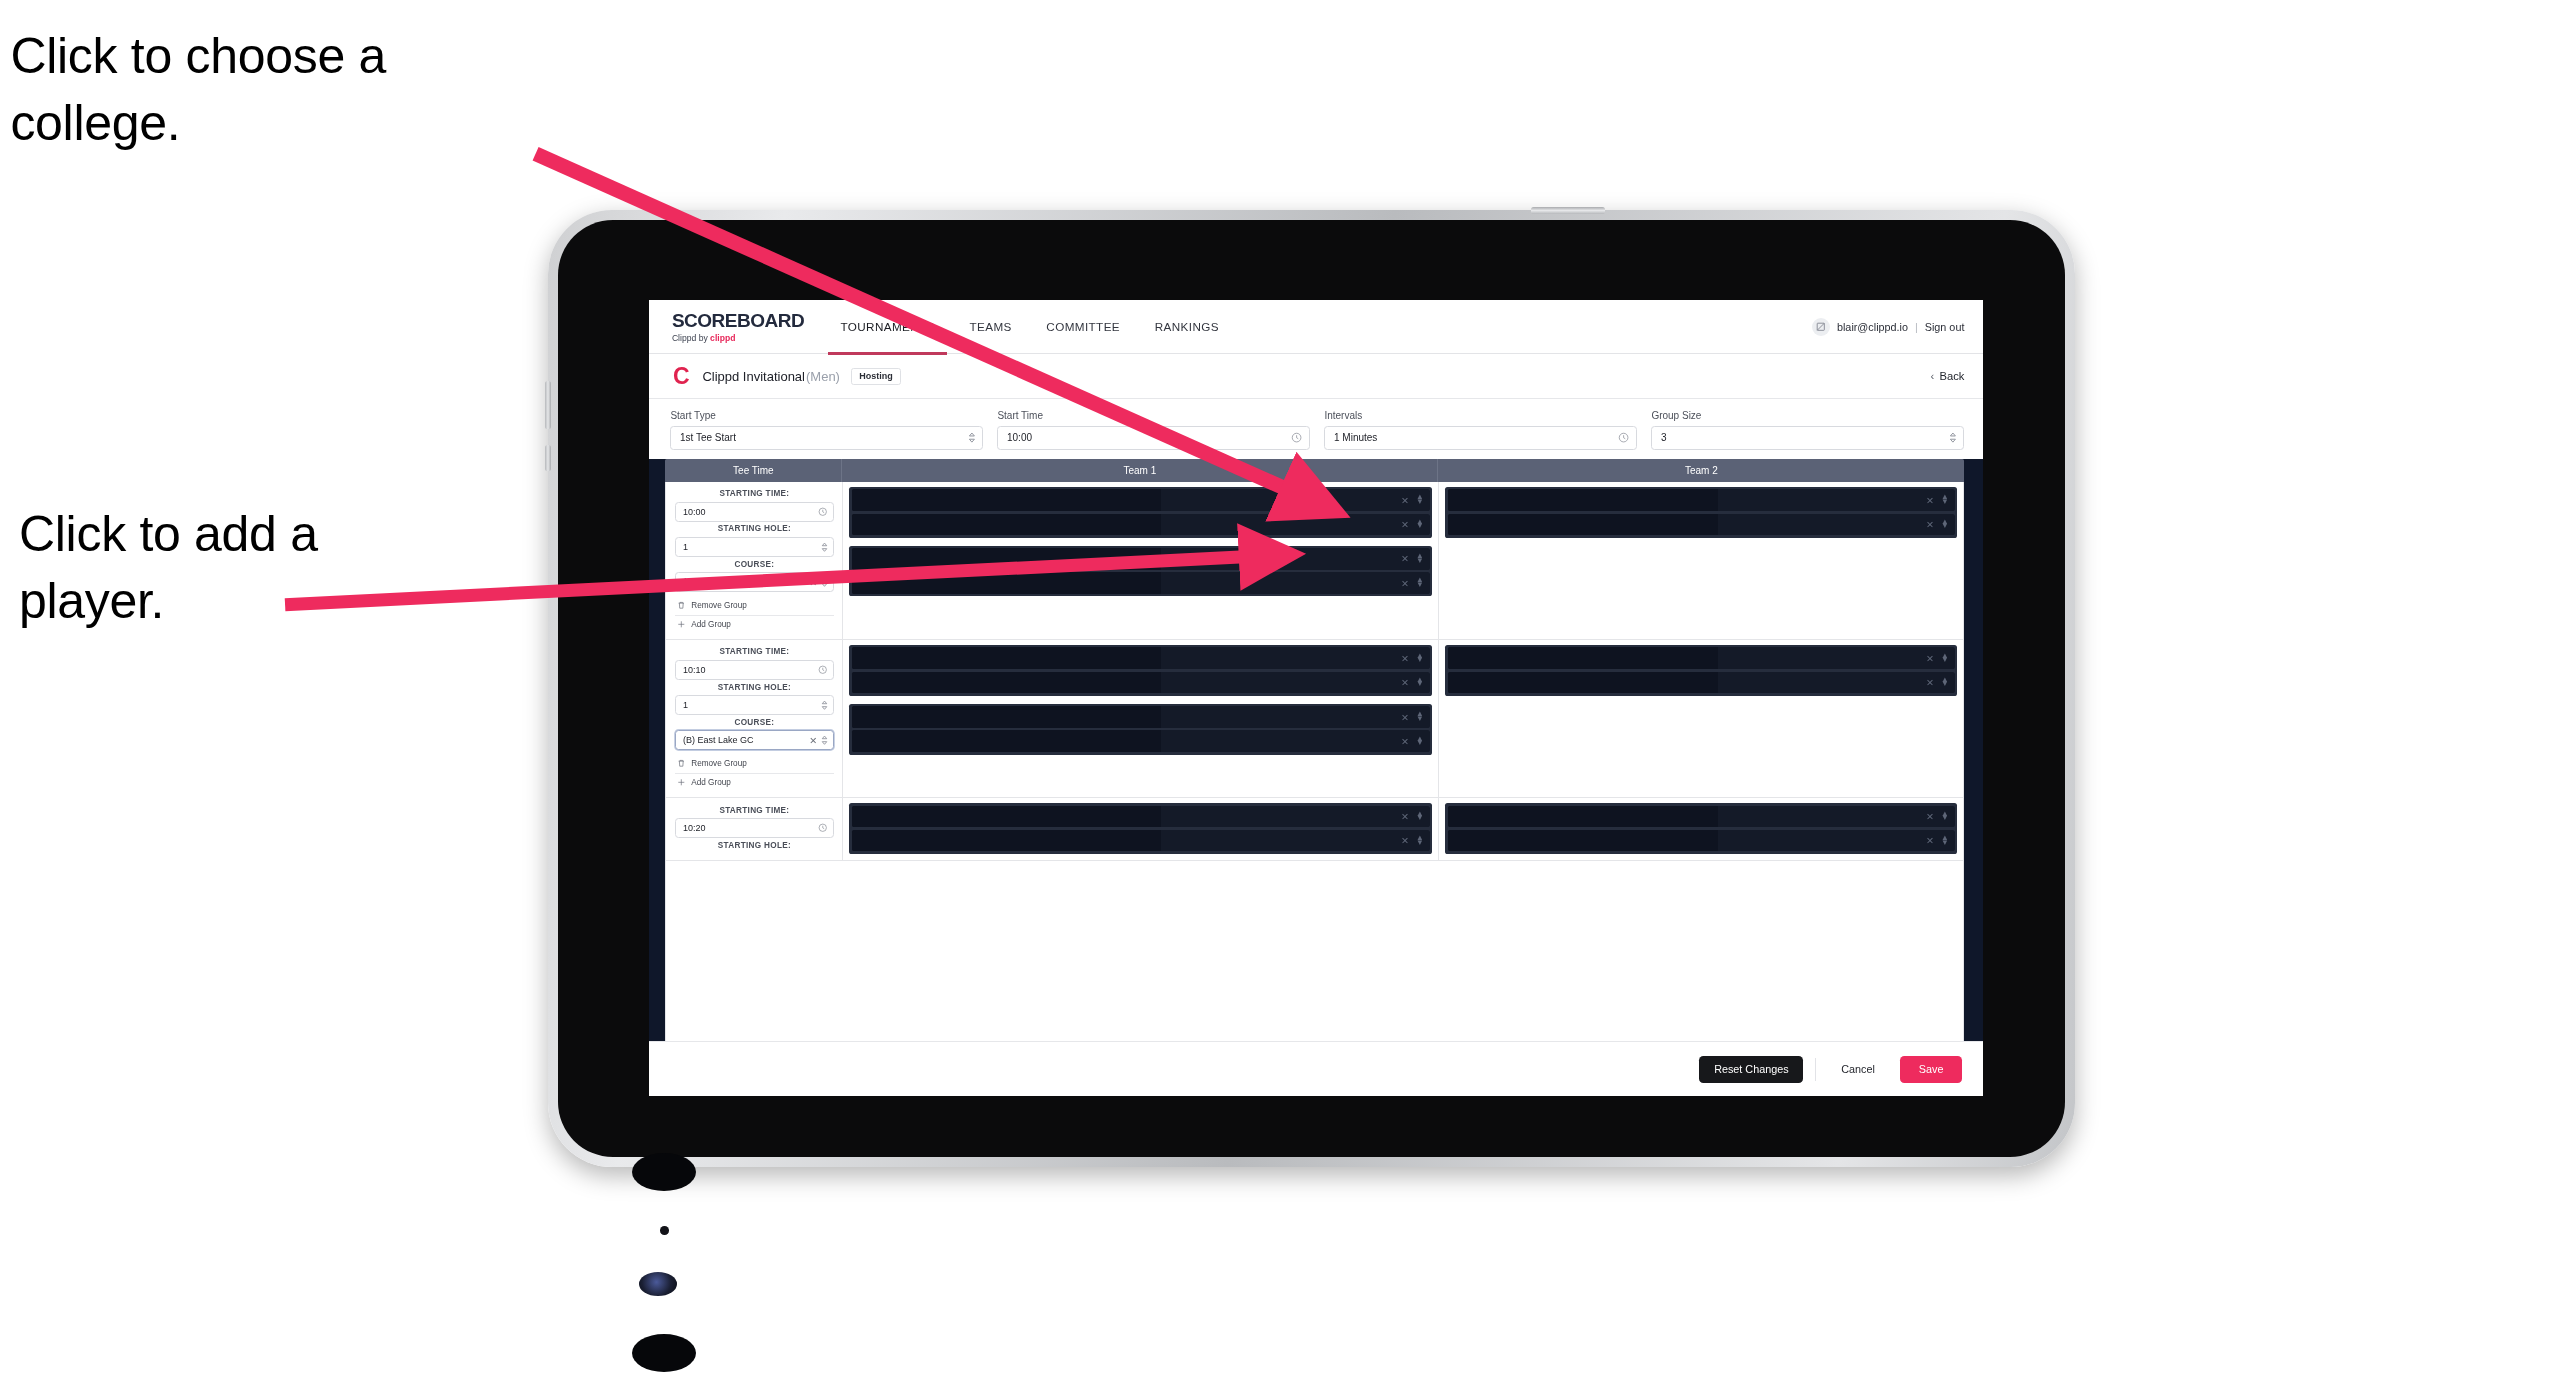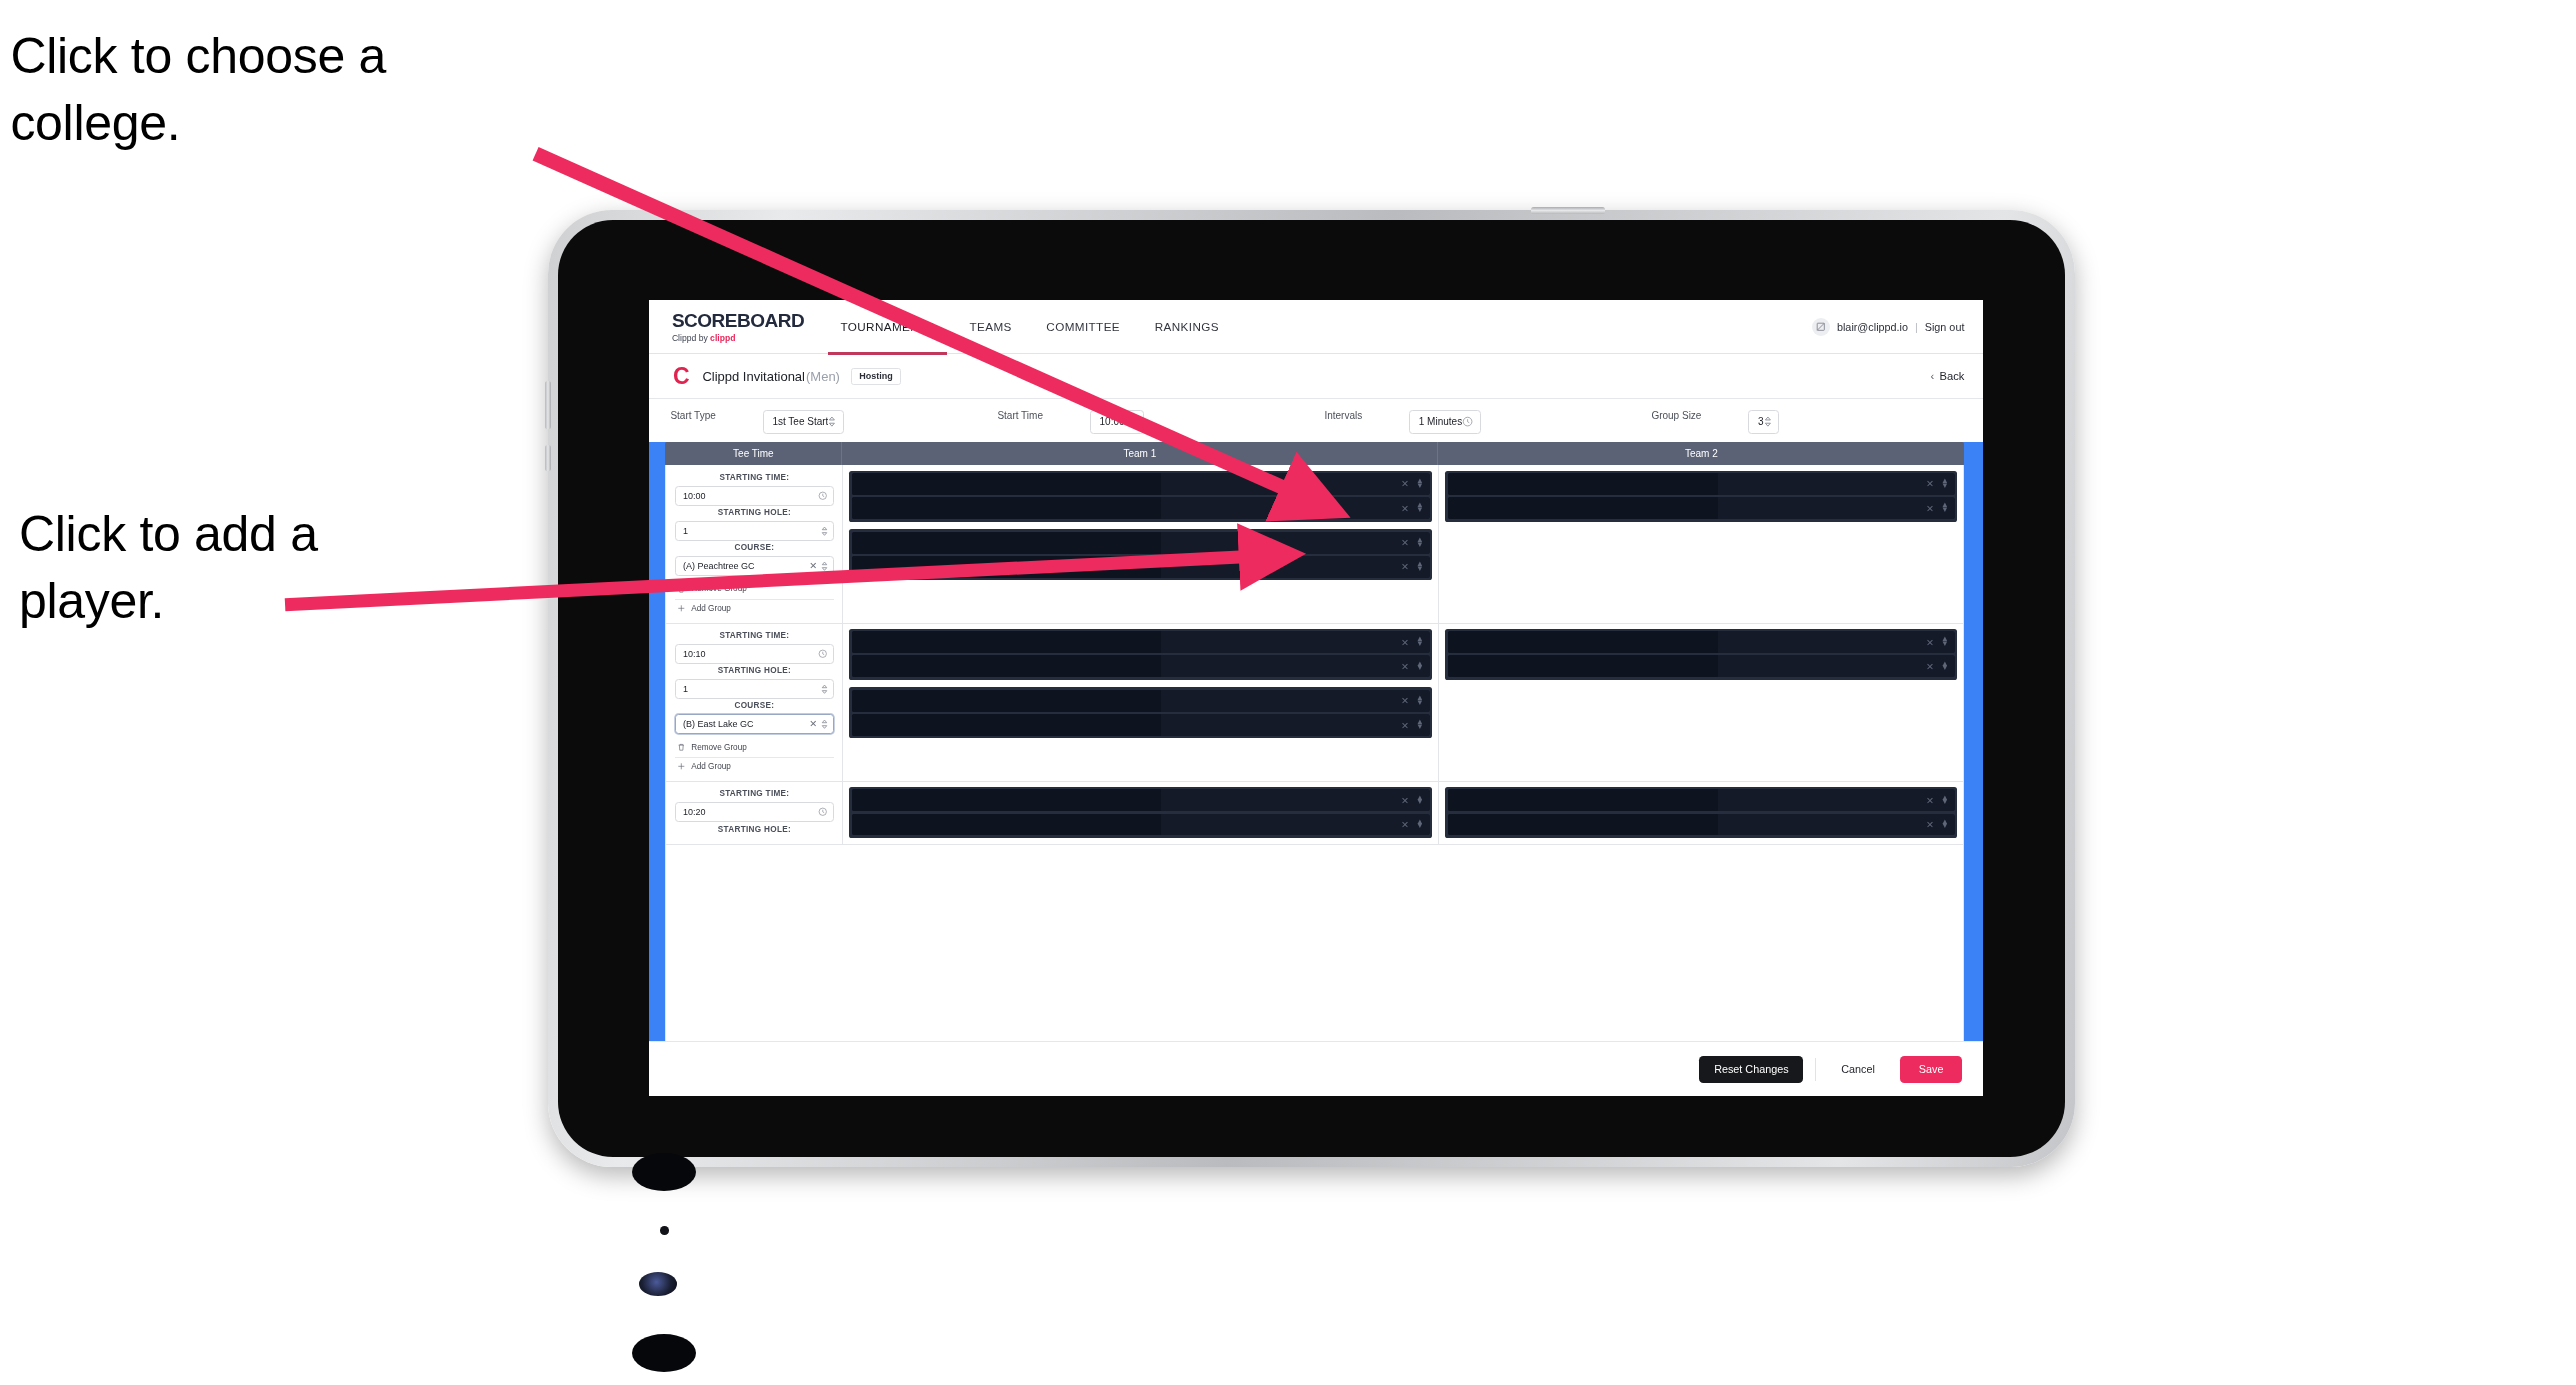--- a/index.html
+++ b/index.html
@@ -33,21 +33,21 @@
   .tablet .btn-top3 { left:983px; top:-3.5px; width:74px; height:7px;
                       background:linear-gradient(180deg,#a9abae,#e6e7e9,#b6b8bb); }
   .lens { position:absolute; background:#06070a; border-radius:50%; }
   .lens-a { left:74px; top:933px; width:64px; height:38px; }
   .lens-b { left:102px; top:1006px; width:8.6px; height:8.6px; background:#121318; }
   .lens-c { left:81px; top:1052px; width:38px; height:24px;
             background:radial-gradient(circle at 46% 42%, #4b5a9a 0%, #1a1f33 58%, #0a0c12 100%); }
   .lens-d { left:74px; top:1114px; width:64px; height:38px; }
 
   
-  .app { position:absolute; inset:0; background:#3b82f6; color:#1c1d22; display:flex; flex-direction:column; }
+  .app { position:absolute; inset:0; background:#0f172a; color:#1c1d22; display:flex; flex-direction:column; }
 
   
   .topnav { height:54px; display:flex; align-items:stretch; background:#fff;
             border-bottom:1.7px solid #e3e4e7; position:relative; flex:0 0 auto; }
   .brand { display:flex; flex-direction:column; justify-content:center; padding:0 19px 0 22.5px; }
   .brand-word { font-size:19px; font-weight:700; letter-spacing:-0.5px; color:#232a3d;
                 font-family:"Liberation Sans", sans-serif; }
   .brand-sub { font-size:8.6px; color:#3a3f4d; margin-top:0.9px; }
   .brand-sub b { color:#e8275a; font-weight:700; }
   .navtabs { display:flex; align-items:stretch; }
@@ -74,21 +74,21 @@
   .ttitle { font-size:13px; color:#20222a; }
   .tgender { font-size:13px; color:#9aa0ab; margin-left:1px; }
   .tbadge { margin-left:11.2px; border:0.9px solid #dfe1e5; border-radius:2.6px; padding:2.6px 7px;
             font-size:9px; font-weight:700; color:#2b2e36; }
   .tspacer { flex:1; }
   .backbtn { display:flex; align-items:center; gap:5.2px; font-size:11.2px; color:#23262e; cursor:pointer; }
   .chev { font-size:11.2px; color:#5e626c; }
 
   
   .filters { display:flex; gap:14px; padding:10.4px 19px 8.6px 21px; background:#fff; flex:0 0 auto; }
-  .fld { display:flex; flex-direction:row;gap:47px; }
+  .fld { display:flex; flex-direction:column; }
   .fld-label { font-size:10px; color:#4c505a; margin-bottom:5.2px; }
   .fld-ctl { height:24px; border:0.9px solid #d8dadf; border-radius:3.5px; background:#fff;
              display:flex; align-items:center; padding:0 7px 0 8.6px; font-size:10px; color:#22242b; }
   .fld-ctl span.val { flex:1; white-space:nowrap; overflow:hidden; }
   .f-starttype { width:328px; }
   .f-starttime { width:328px; }
   .f-intervals { width:328px; }
   .f-groupsize { width:328px; }
   .ic { color:#8d919a; display:flex; align-items:center; }
   .ic svg { display:block; }

